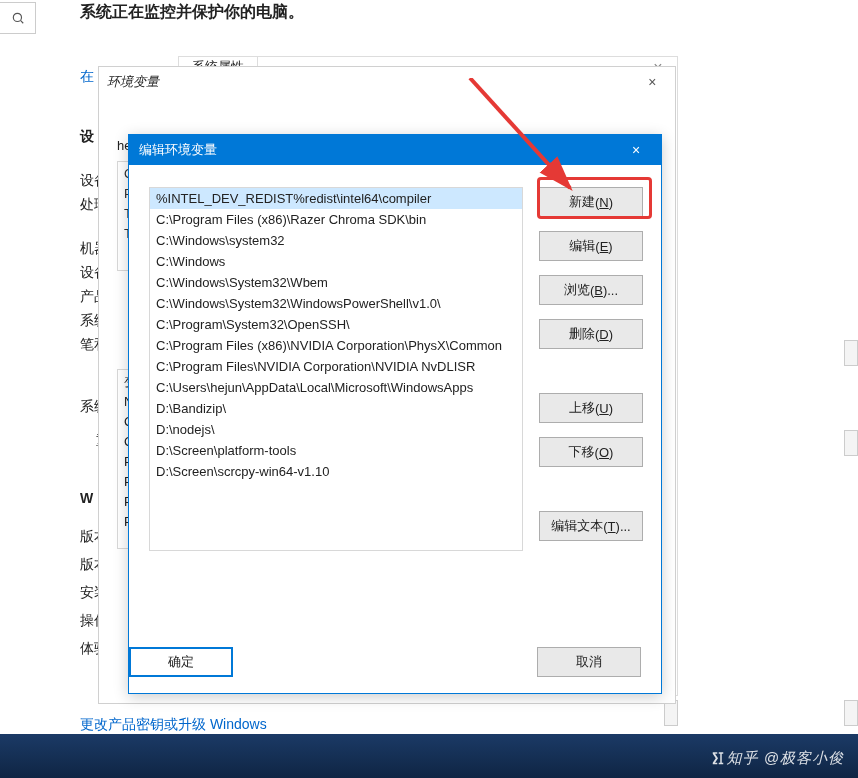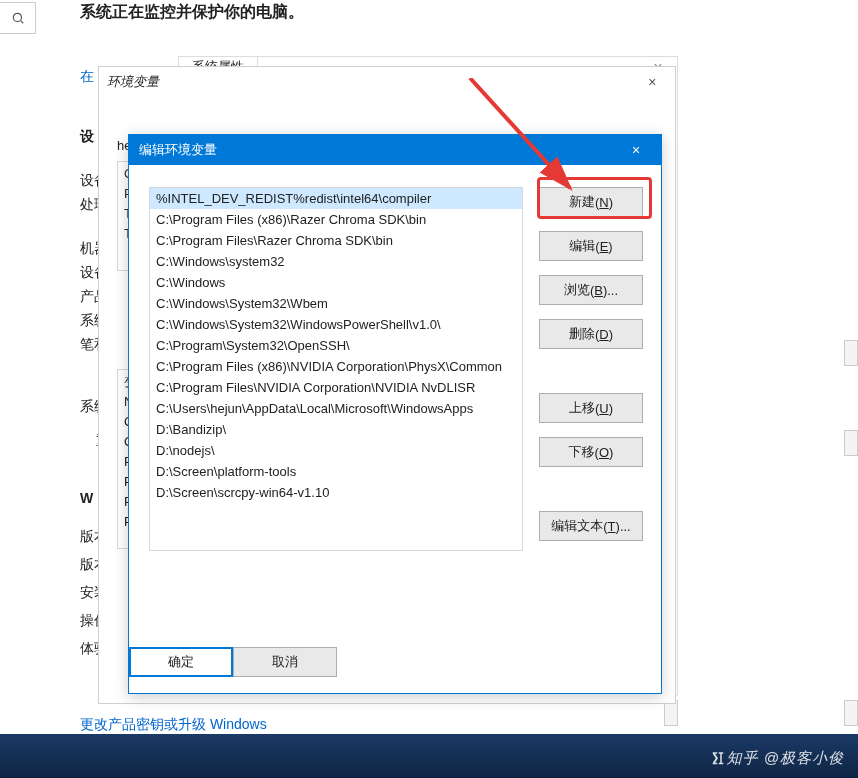--- a/index.html
+++ b/index.html
@@ -181,21 +181,21 @@
     position: absolute;
     left: 460px; top: 78px;
     width: 200px; height: 130px;
     pointer-events: none;
   }
 
   
   .bottom-row {
     position: absolute;
     left: 0; right: 0; bottom: 16px;
-    display: flex; justify-content: flex-start;
+    display: flex; justify-content: space-between;
     padding-right: 20px;
   }
   .bottom-row .btn { margin-bottom: 0; }
   .bottom-row .primary {
     border: 2px solid #0078d7;
     background: #fff;
   }
 
   
   .taskbar {
@@ -307,21 +307,20 @@
   <div class="dlg-inner">
     <div class="titlebar">
       <span>编辑环境变量</span>
       <span class="spacer"></span>
       <span class="close-x">×</span>
     </div>
 
     <div class="list-box" id="paths-list">
         <div class="row selected">%INTEL_DEV_REDIST%redist\intel64\compiler</div>
         <div class="row">C:\Program Files (x86)\Razer Chroma SDK\bin</div>
-        <div class="row">C:\Program Files\Razer Chroma SDK\bin</div>
         <div class="row">C:\Windows\system32</div>
         <div class="row">C:\Windows</div>
         <div class="row">C:\Windows\System32\Wbem</div>
         <div class="row">C:\Windows\System32\WindowsPowerShell\v1.0\</div>
         <div class="row">C:\Program\System32\OpenSSH\</div>
         <div class="row">C:\Program Files (x86)\NVIDIA Corporation\PhysX\Common</div>
         <div class="row">C:\Program Files\NVIDIA Corporation\NVIDIA NvDLISR</div>
         <div class="row">C:\Users\hejun\AppData\Local\Microsoft\WindowsApps</div>
         <div class="row">D:\Bandizip\</div>
         <div class="row">D:\nodejs\</div>

